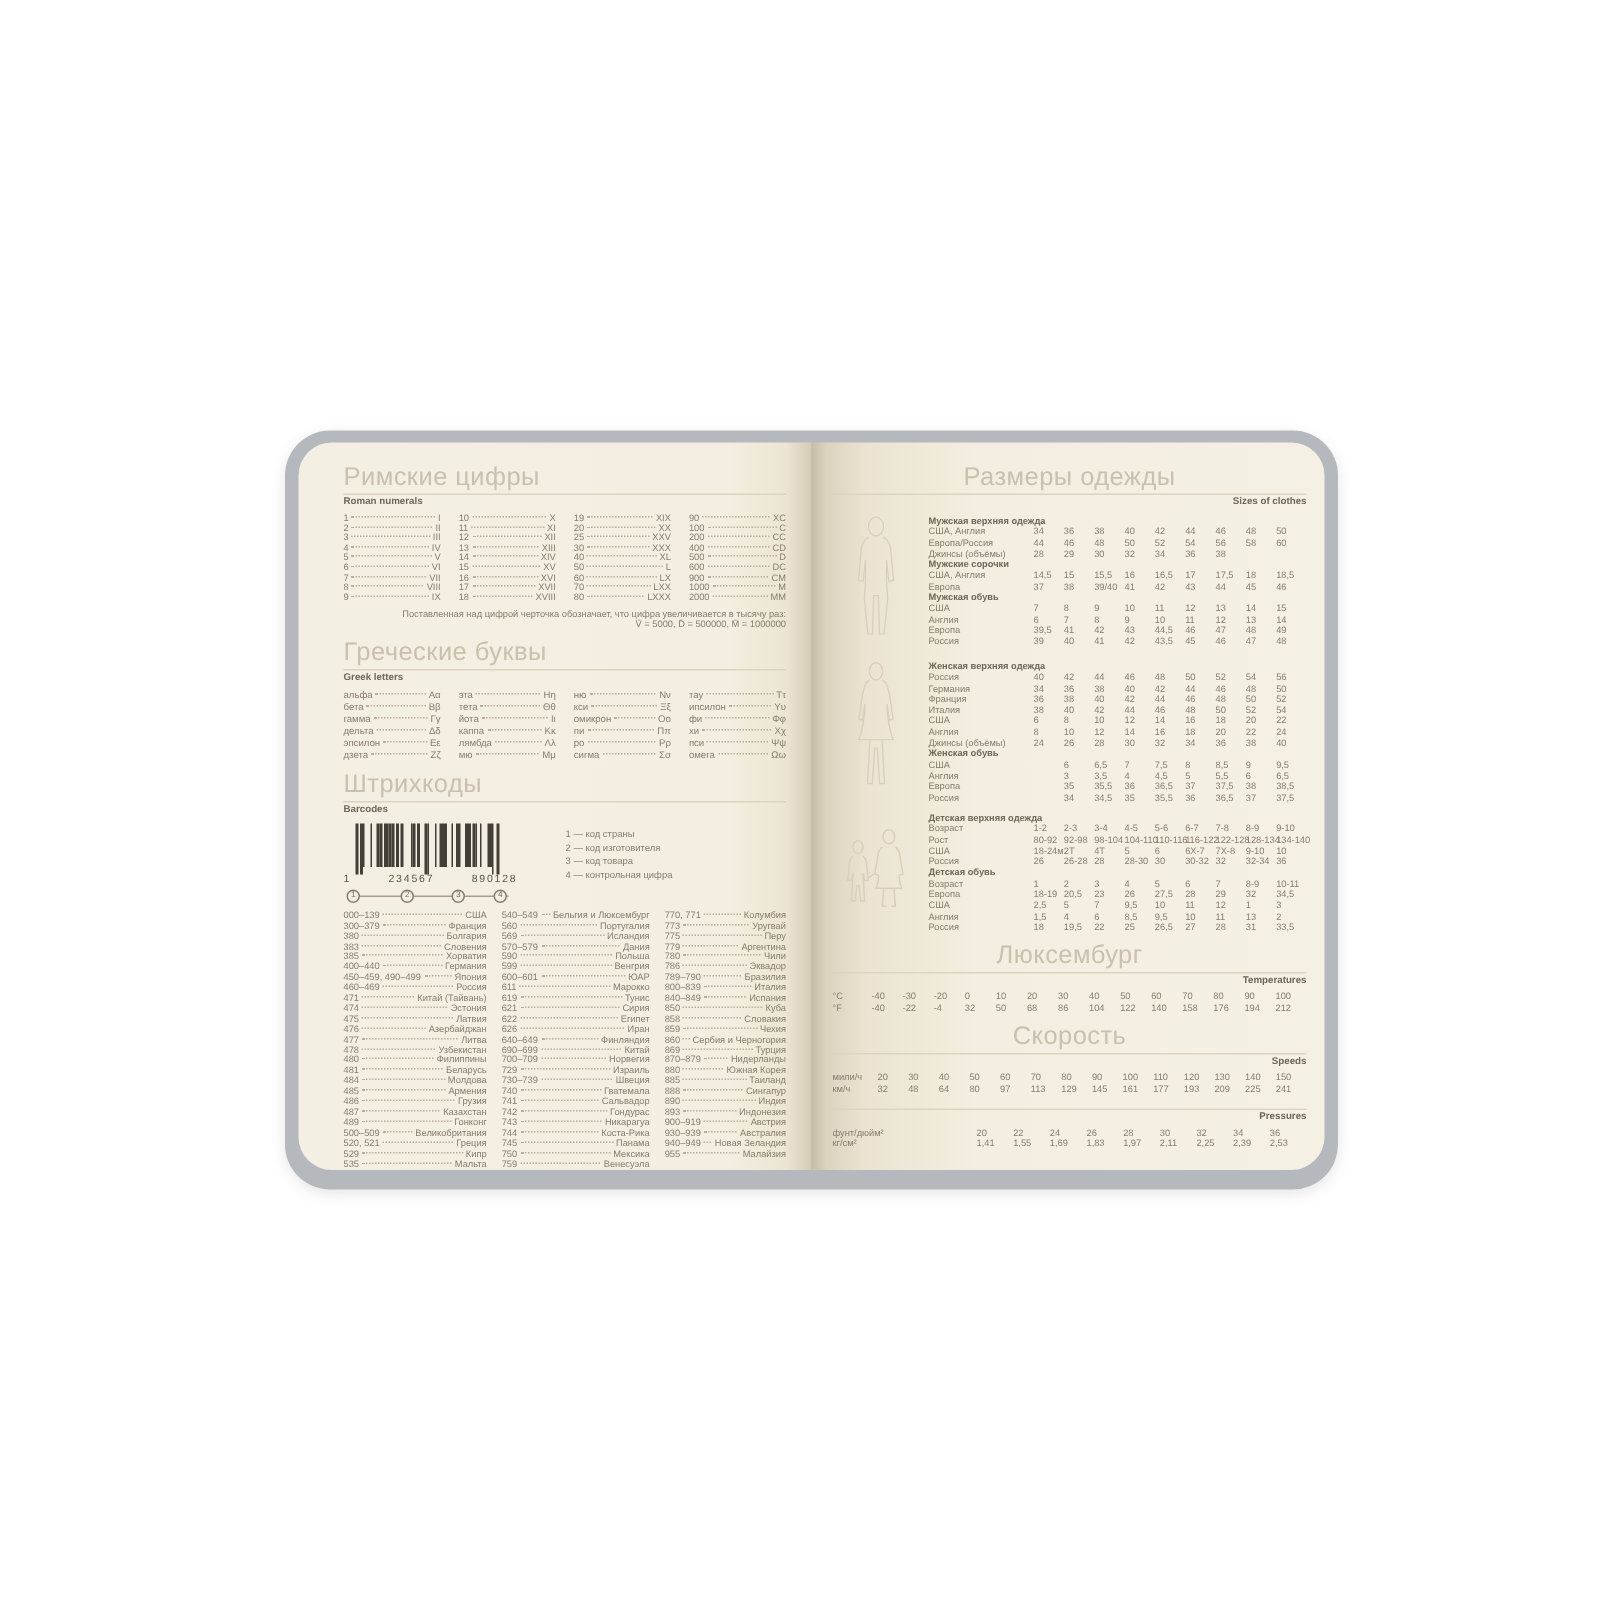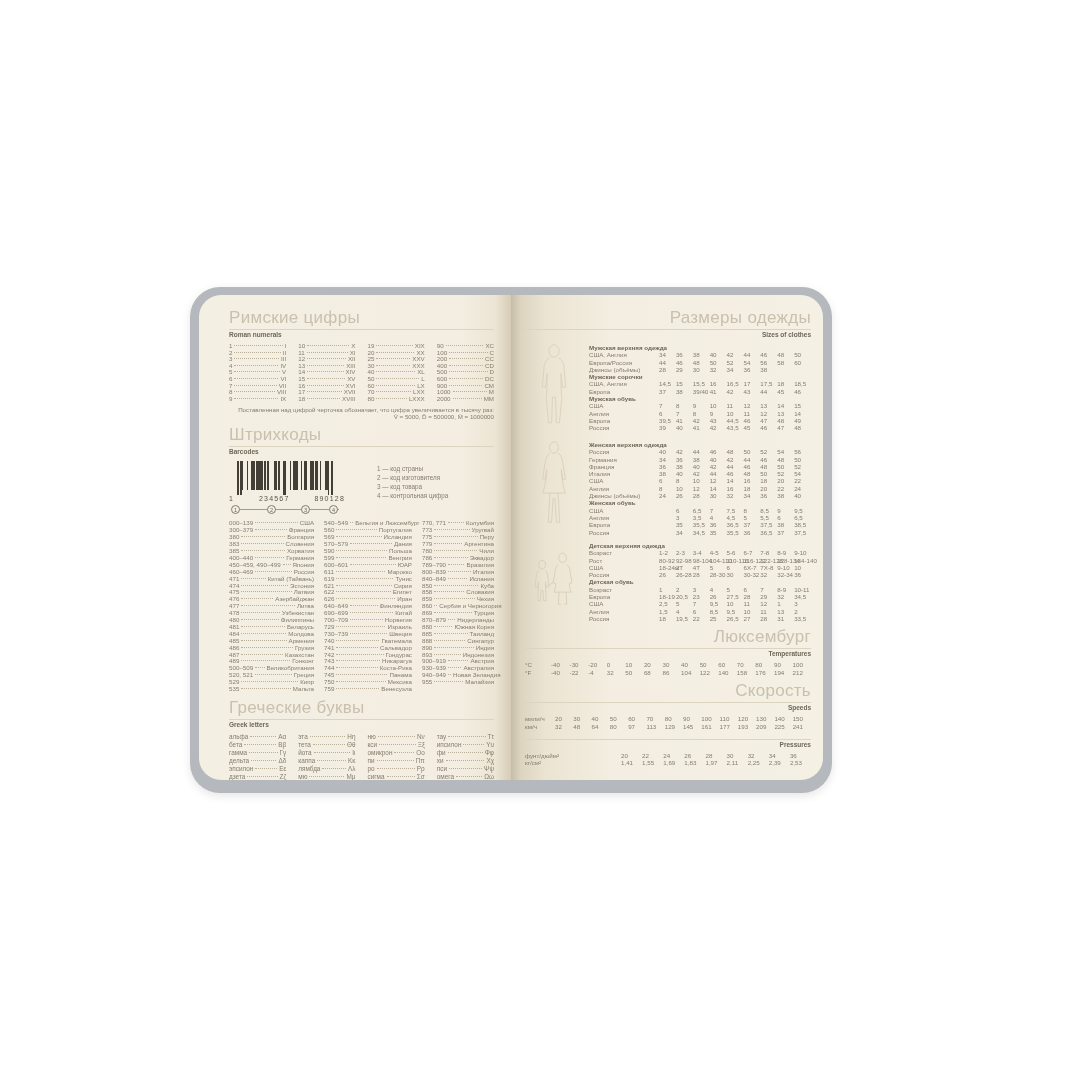--- a/index.html
+++ b/index.html
@@ -1,33 +1,33 @@
 <!DOCTYPE html>
 <html><head>
 <meta charset="utf-8">
 <style>
   html,body{margin:0;padding:0;background:#ffffff;}
   body{width:1080px;height:1080px;position:relative;font-family:"Liberation Sans",sans-serif;overflow:hidden;}
 
-  .notebook{position:absolute;left:190px;top:287px;width:642px;height:506px;
+  .notebook{position:absolute;left:190px;top:287px;width:702px;height:506px;
     background:#b5b8bc;border-radius:30px;box-shadow:0 3px 10px rgba(0,0,0,.10);}
   .pages{position:absolute;left:9px;top:8px;right:9px;bottom:13px;display:flex;}
   .page{flex:1;position:relative;overflow:hidden;}
   .page.left{border-radius:22px 0 0 22px;
     background:linear-gradient(to right,#f4efe3 0%,#f3eee1 84%,#ece5d4 95%,#d6ccb6 100%);}
   .page.right{border-radius:0 22px 22px 0;
     background:linear-gradient(to right,#c6bda7 0%,#dcd4bf 3%,#ebe4d2 11%,#f3eee1 32%,#f5f0e4 100%);}
   .pinner{position:absolute;inset:0;display:flex;flex-direction:column;overflow:hidden;}
   .page.left .pinner{padding:12px 17px 8px 30px;}
   .page.right .pinner{padding:12px 12px 8px 14px;}
 
   
   .sec{margin-top:6px;}
   .sec-title{font-size:17px;line-height:18px;font-weight:400;color:#c9c0ae;letter-spacing:.3px;}
-  .sec-title.r{text-align:right;}
+  .sec-title.r{text-align:center;}
   .hrule{border-bottom:1px solid #dcd3c0;margin-top:2px;}
   .subt{font-size:6.5px;line-height:9px;font-weight:700;color:#6e6758;}
   .subt.r{text-align:right;}
 
   
   .ptable{margin-top:4px;color:#857d6d;}
   .lrow{display:flex;}
   .pairs4 .lrow{gap:12px;}
   .pairs3 .lrow{gap:10px;}
   .pair{flex:1;display:flex;align-items:baseline;min-width:0;}
@@ -287,20 +287,160 @@
                 </div>
               </div>
             </div>
           <div class="note">
             <div>Поставленная над цифрой черточка обозначает, что цифра увеличивается в тысячу раз:</div>
             <div>V̄ = 5000, D̄ = 500000, M̄ = 1000000</div>
           </div>
         </div>
 
         <div class="sec">
+          <div class="sec-title">Греческие буквы</div>
+          <div class="hrule"></div>
+          <div class="subt">Greek letters</div>
+          <div class="ptable pairs4 greek">
+              <div class="lrow">
+                <div class="pair">
+                  <span class="k">альфа</span>
+                  <span class="dots"></span>
+                  <span class="v">Αα</span>
+                </div>
+                <div class="pair">
+                  <span class="k">эта</span>
+                  <span class="dots"></span>
+                  <span class="v">Ηη</span>
+                </div>
+                <div class="pair">
+                  <span class="k">ню</span>
+                  <span class="dots"></span>
+                  <span class="v">Νν</span>
+                </div>
+                <div class="pair">
+                  <span class="k">тау</span>
+                  <span class="dots"></span>
+                  <span class="v">Ττ</span>
+                </div>
+              </div>
+              <div class="lrow">
+                <div class="pair">
+                  <span class="k">бета</span>
+                  <span class="dots"></span>
+                  <span class="v">Ββ</span>
+                </div>
+                <div class="pair">
+                  <span class="k">тета</span>
+                  <span class="dots"></span>
+                  <span class="v">Θθ</span>
+                </div>
+                <div class="pair">
+                  <span class="k">кси</span>
+                  <span class="dots"></span>
+                  <span class="v">Ξξ</span>
+                </div>
+                <div class="pair">
+                  <span class="k">ипсилон</span>
+                  <span class="dots"></span>
+                  <span class="v">Υυ</span>
+                </div>
+              </div>
+              <div class="lrow">
+                <div class="pair">
+                  <span class="k">гамма</span>
+                  <span class="dots"></span>
+                  <span class="v">Γγ</span>
+                </div>
+                <div class="pair">
+                  <span class="k">йота</span>
+                  <span class="dots"></span>
+                  <span class="v">Ιι</span>
+                </div>
+                <div class="pair">
+                  <span class="k">омикрон</span>
+                  <span class="dots"></span>
+                  <span class="v">Οο</span>
+                </div>
+                <div class="pair">
+                  <span class="k">фи</span>
+                  <span class="dots"></span>
+                  <span class="v">Φφ</span>
+                </div>
+              </div>
+              <div class="lrow">
+                <div class="pair">
+                  <span class="k">дельта</span>
+                  <span class="dots"></span>
+                  <span class="v">Δδ</span>
+                </div>
+                <div class="pair">
+                  <span class="k">каппа</span>
+                  <span class="dots"></span>
+                  <span class="v">Κκ</span>
+                </div>
+                <div class="pair">
+                  <span class="k">пи</span>
+                  <span class="dots"></span>
+                  <span class="v">Ππ</span>
+                </div>
+                <div class="pair">
+                  <span class="k">хи</span>
+                  <span class="dots"></span>
+                  <span class="v">Χχ</span>
+                </div>
+              </div>
+              <div class="lrow">
+                <div class="pair">
+                  <span class="k">эпсилон</span>
+                  <span class="dots"></span>
+                  <span class="v">Εε</span>
+                </div>
+                <div class="pair">
+                  <span class="k">лямбда</span>
+                  <span class="dots"></span>
+                  <span class="v">Λλ</span>
+                </div>
+                <div class="pair">
+                  <span class="k">ро</span>
+                  <span class="dots"></span>
+                  <span class="v">Ρρ</span>
+                </div>
+                <div class="pair">
+                  <span class="k">пси</span>
+                  <span class="dots"></span>
+                  <span class="v">Ψψ</span>
+                </div>
+              </div>
+              <div class="lrow">
+                <div class="pair">
+                  <span class="k">дзета</span>
+                  <span class="dots"></span>
+                  <span class="v">Ζζ</span>
+                </div>
+                <div class="pair">
+                  <span class="k">мю</span>
+                  <span class="dots"></span>
+                  <span class="v">Μμ</span>
+                </div>
+                <div class="pair">
+                  <span class="k">сигма</span>
+                  <span class="dots"></span>
+                  <span class="v">Σσ</span>
+                </div>
+                <div class="pair">
+                  <span class="k">омега</span>
+                  <span class="dots"></span>
+                  <span class="v">Ωω</span>
+                </div>
+              </div>
+            </div>
+        </div>
+
+        <div class="sec">
           <div class="sec-title">Штрихкоды</div>
           <div class="hrule"></div>
           <div class="subt">Barcodes</div>
 
           <div class="bcwrap">
             <div class="bcblock">
               <div class="bars" id="bars">
                   <div class="bar b t"></div>
                   <div class="bar t"></div>
                   <div class="bar b t"></div>
@@ -797,160 +937,20 @@
                   <span class="k">535</span>
                   <span class="dots"></span>
                   <span class="v">Мальта</span>
                 </div>
                 <div class="pair">
                   <span class="k">759</span>
                   <span class="dots"></span>
                   <span class="v">Венесуэла</span>
                 </div>
                 <div class="pair empty"></div>
-              </div>
-            </div>
-        </div>
-
-        <div class="sec">
-          <div class="sec-title">Греческие буквы</div>
-          <div class="hrule"></div>
-          <div class="subt">Greek letters</div>
-          <div class="ptable pairs4 greek">
-              <div class="lrow">
-                <div class="pair">
-                  <span class="k">альфа</span>
-                  <span class="dots"></span>
-                  <span class="v">Αα</span>
-                </div>
-                <div class="pair">
-                  <span class="k">эта</span>
-                  <span class="dots"></span>
-                  <span class="v">Ηη</span>
-                </div>
-                <div class="pair">
-                  <span class="k">ню</span>
-                  <span class="dots"></span>
-                  <span class="v">Νν</span>
-                </div>
-                <div class="pair">
-                  <span class="k">тау</span>
-                  <span class="dots"></span>
-                  <span class="v">Ττ</span>
-                </div>
-              </div>
-              <div class="lrow">
-                <div class="pair">
-                  <span class="k">бета</span>
-                  <span class="dots"></span>
-                  <span class="v">Ββ</span>
-                </div>
-                <div class="pair">
-                  <span class="k">тета</span>
-                  <span class="dots"></span>
-                  <span class="v">Θθ</span>
-                </div>
-                <div class="pair">
-                  <span class="k">кси</span>
-                  <span class="dots"></span>
-                  <span class="v">Ξξ</span>
-                </div>
-                <div class="pair">
-                  <span class="k">ипсилон</span>
-                  <span class="dots"></span>
-                  <span class="v">Υυ</span>
-                </div>
-              </div>
-              <div class="lrow">
-                <div class="pair">
-                  <span class="k">гамма</span>
-                  <span class="dots"></span>
-                  <span class="v">Γγ</span>
-                </div>
-                <div class="pair">
-                  <span class="k">йота</span>
-                  <span class="dots"></span>
-                  <span class="v">Ιι</span>
-                </div>
-                <div class="pair">
-                  <span class="k">омикрон</span>
-                  <span class="dots"></span>
-                  <span class="v">Οο</span>
-                </div>
-                <div class="pair">
-                  <span class="k">фи</span>
-                  <span class="dots"></span>
-                  <span class="v">Φφ</span>
-                </div>
-              </div>
-              <div class="lrow">
-                <div class="pair">
-                  <span class="k">дельта</span>
-                  <span class="dots"></span>
-                  <span class="v">Δδ</span>
-                </div>
-                <div class="pair">
-                  <span class="k">каппа</span>
-                  <span class="dots"></span>
-                  <span class="v">Κκ</span>
-                </div>
-                <div class="pair">
-                  <span class="k">пи</span>
-                  <span class="dots"></span>
-                  <span class="v">Ππ</span>
-                </div>
-                <div class="pair">
-                  <span class="k">хи</span>
-                  <span class="dots"></span>
-                  <span class="v">Χχ</span>
-                </div>
-              </div>
-              <div class="lrow">
-                <div class="pair">
-                  <span class="k">эпсилон</span>
-                  <span class="dots"></span>
-                  <span class="v">Εε</span>
-                </div>
-                <div class="pair">
-                  <span class="k">лямбда</span>
-                  <span class="dots"></span>
-                  <span class="v">Λλ</span>
-                </div>
-                <div class="pair">
-                  <span class="k">ро</span>
-                  <span class="dots"></span>
-                  <span class="v">Ρρ</span>
-                </div>
-                <div class="pair">
-                  <span class="k">пси</span>
-                  <span class="dots"></span>
-                  <span class="v">Ψψ</span>
-                </div>
-              </div>
-              <div class="lrow">
-                <div class="pair">
-                  <span class="k">дзета</span>
-                  <span class="dots"></span>
-                  <span class="v">Ζζ</span>
-                </div>
-                <div class="pair">
-                  <span class="k">мю</span>
-                  <span class="dots"></span>
-                  <span class="v">Μμ</span>
-                </div>
-                <div class="pair">
-                  <span class="k">сигма</span>
-                  <span class="dots"></span>
-                  <span class="v">Σσ</span>
-                </div>
-                <div class="pair">
-                  <span class="k">омега</span>
-                  <span class="dots"></span>
-                  <span class="v">Ωω</span>
-                </div>
               </div>
             </div>
         </div>
 
       </div>
     </div>
 
     <div class="page right">
       <div class="pinner">
 

